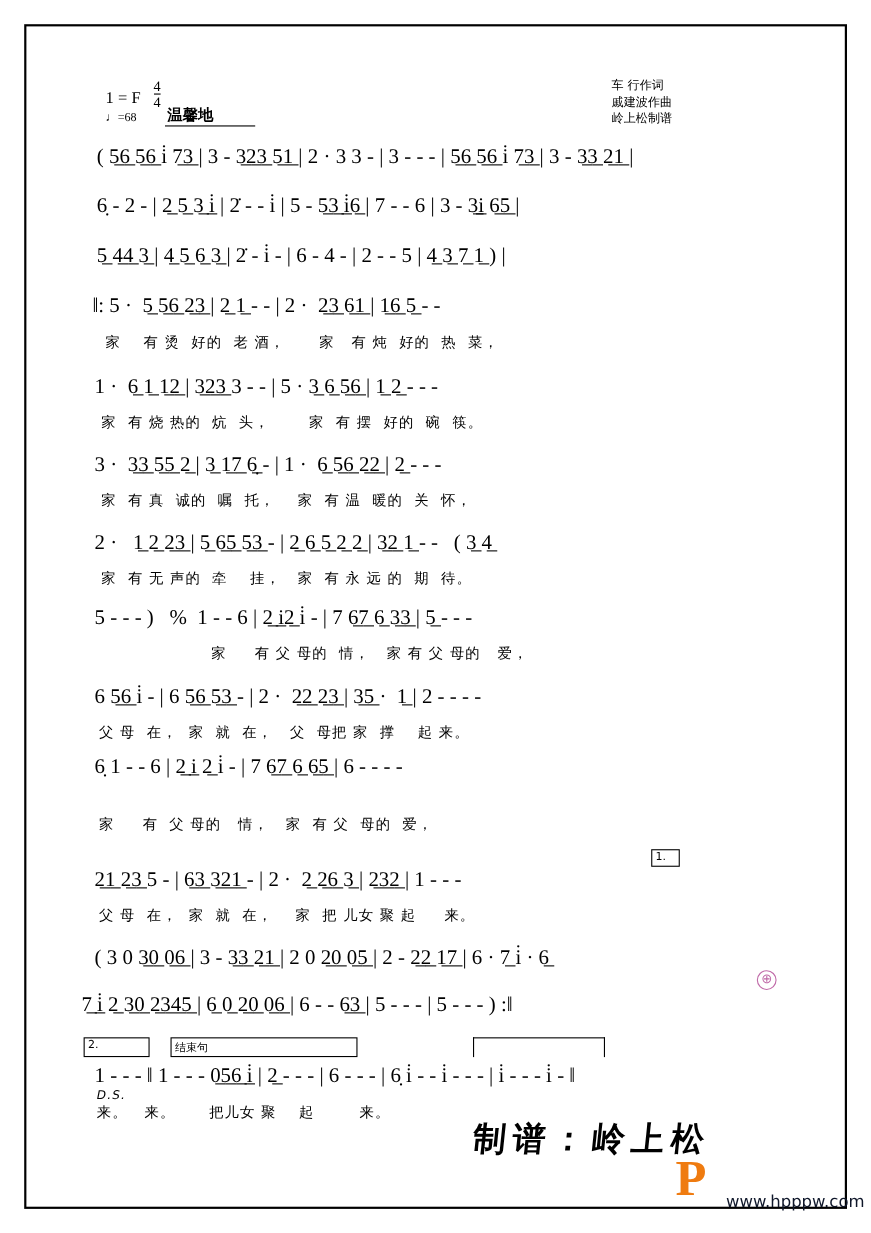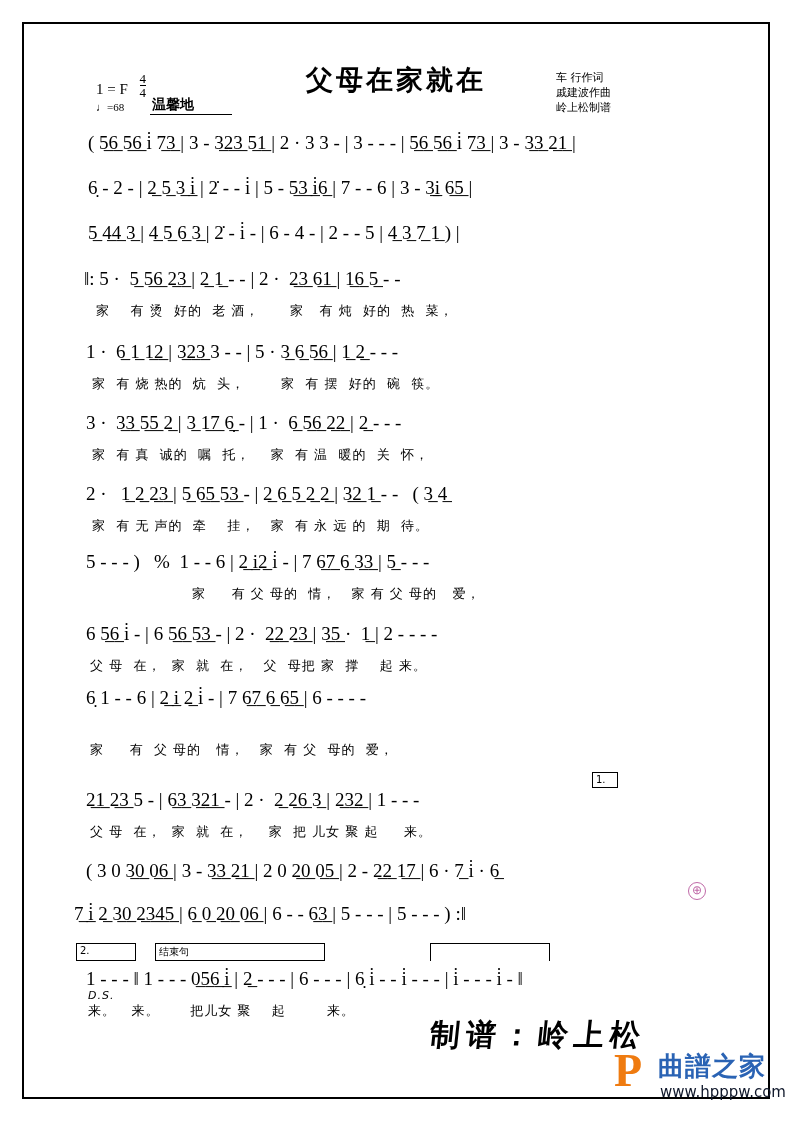--- a/index.html
+++ b/index.html
@@ -182,21 +182,20 @@
     <span class="frac">
       <span class="num">4</span>
       <span class="den">4</span>
     </span>
   </div>
 
   <div class="tempo">♩=68</div>
   <div class="mood">温馨地</div>
   <div class="mood-line"></div>
 
-  <div class="title">父母在家就在</div>
 
   <div class="credits">
     <div>车   行作词</div>
     <div>戚建波作曲</div>
     <div>岭上松制谱</div>
   </div>
 
   <div class="row">
     <div class="notes" style="left:88px; top:132px;">( 5̲6̲ 5̲6̲ i̇ 7̲3̲ | 3 - 3̲2̲3̲ 5̲1̲ | 2 · 3 3 - | 3 - - - | 5̲6̲ 5̲6̲ i̇ 7̲3̲ | 3 - 3̲3̲ 2̲1̲ |</div>
   </div>
@@ -266,16 +265,15 @@
   <div class="row">
     <div class="notes" style="left:86px; top:968px;">1 - - - ‖ 1 - - - 0̲5̲6̲ i̲̇ | 2̲ - - - | 6 - - - | 6̣ i̇ - - i̇ - - - | i̇ - - - i̇ - ‖</div>
     <div class="lyr" style="left:88px; top:1002px;">来。   来。      把儿女 聚    起        来。</div>
     <div class="lyr" style="left:88px; top:989px; font-size:11px; font-style:italic;">D.S.</div>
   </div>
 
   <div class="sign-text">制谱：岭上松</div>
 
   <div class="logo">
     <div class="logo-mark">P</div>
-    <div class="logo-text">曲譜之家</div>
     <div class="logo-url">www.hpppw.com</div>
   </div>
 </div>
 
 </body></html>

